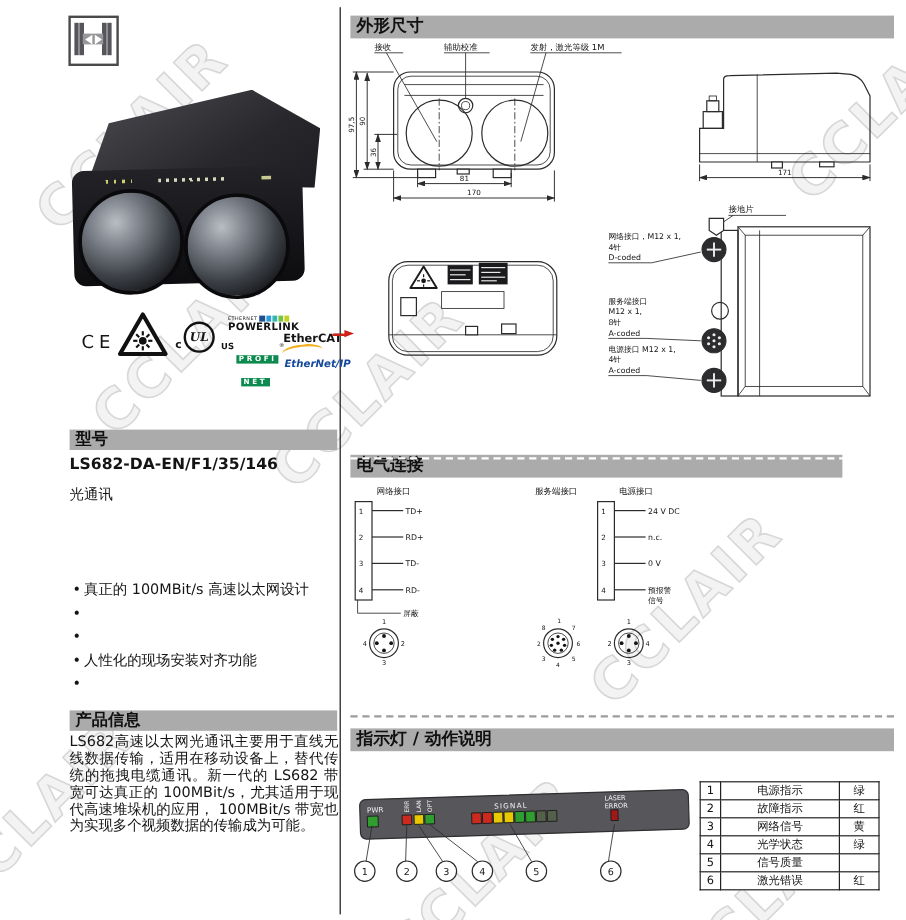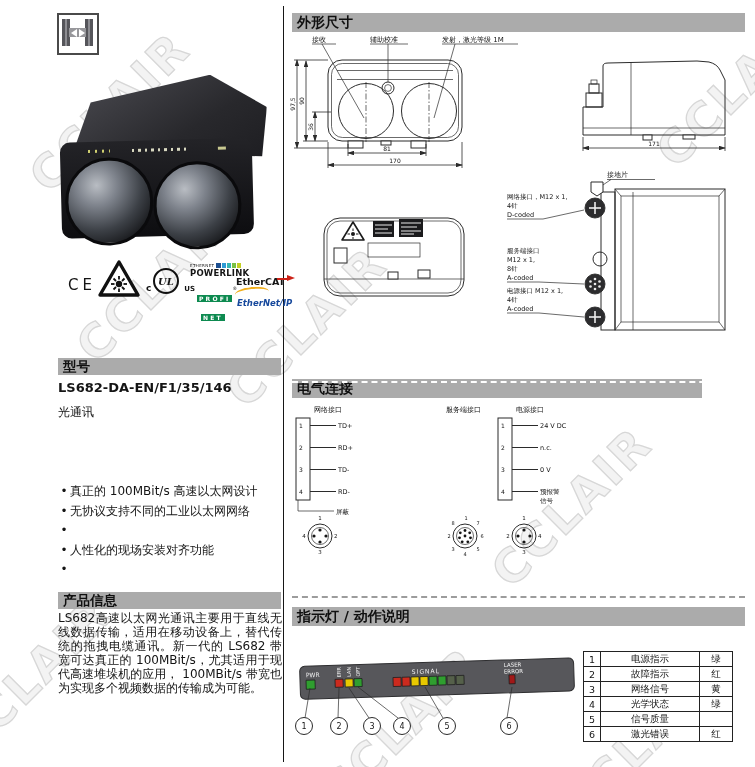--- a/index.html
+++ b/index.html
@@ -168,21 +168,20 @@
   <div class="txt code" style="left:58px;top:380px">LS682-DA-EN/F1/35/146</div>
   <div class="txt t12" style="left:58px;top:405px">光通讯</div>
 
   <div class="txt" style="left:58px;top:482px;width:226px">
     <div class="feat-row">
         <span class="bu">•</span>
         <span>真正的 100MBit/s 高速以太网设计</span>
       </div>
     <div class="feat-row">
         <span class="bu">•</span>
-        <span>无协议支持不同的工业以太网网络</span>
       </div>
     <div class="feat-row">
         <span class="bu">•</span>
       </div>
     <div class="feat-row">
         <span class="bu">•</span>
         <span>人性化的现场安装对齐功能</span>
       </div>
     <div class="feat-row">
         <span class="bu">•</span>

